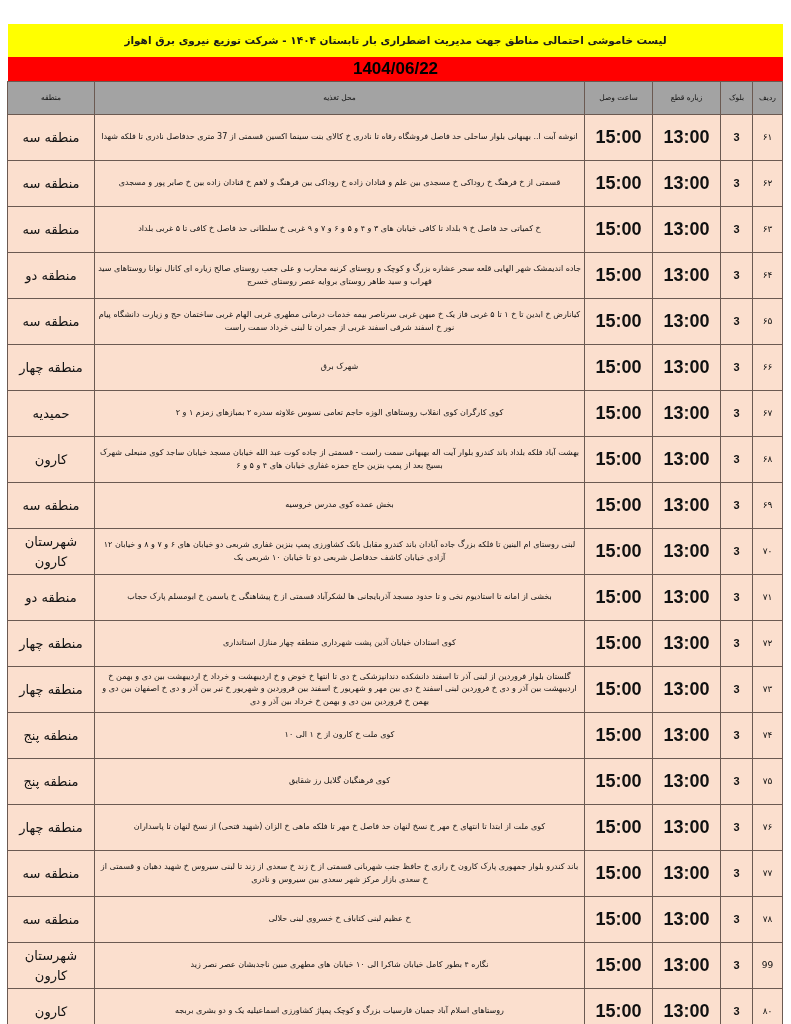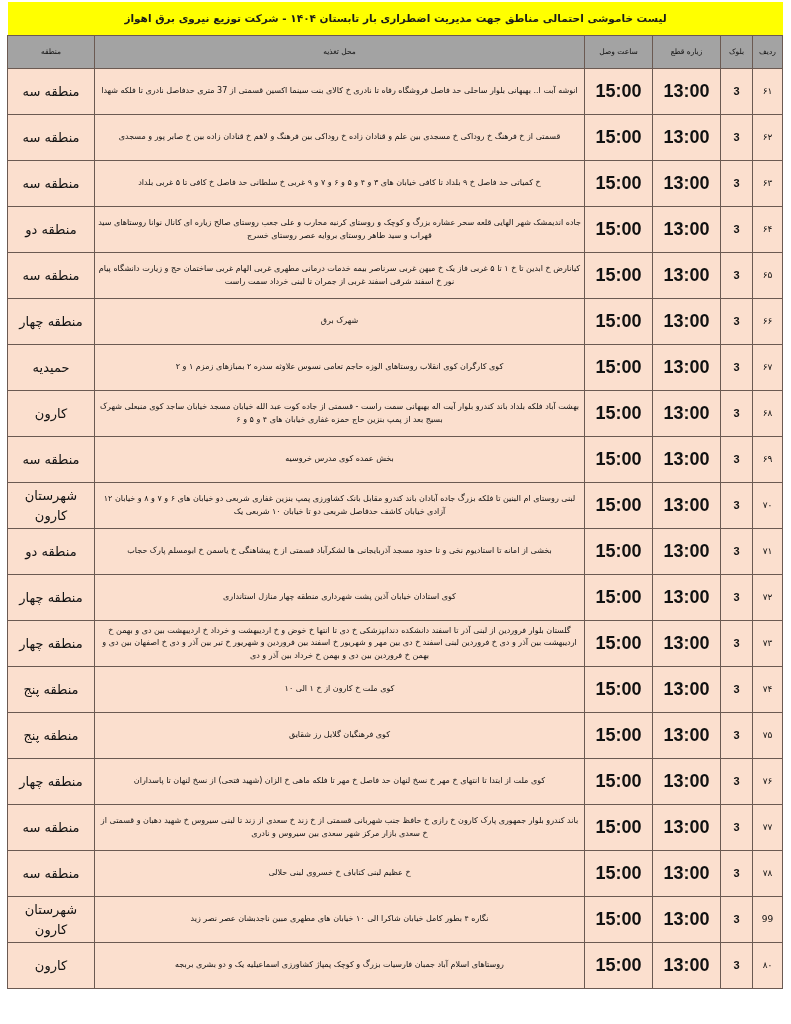--- a/index.html
+++ b/index.html
@@ -9,21 +9,21 @@
     padding: 0;
     background: #ffffff;
     font-family: "DejaVu Sans", "Liberation Sans", sans-serif;
   }
   #page {
     width: 791px;
     height: 1024px;
     position: relative;
     background: #ffffff;
     overflow: hidden;
-    padding: 2px 8px 0 8px;
+    padding: 24px 8px 0 8px;
   }
 
   
   .title-banner {
     background: #ffff00;
     height: 33px;
     display: flex;
     align-items: center;
     justify-content: center;
     border: 1px solid #ffff00;
@@ -117,20 +117,23 @@
 </style>
 </head>
 <body>
 
 <div id="page">
 
   <div class="title-banner">
     <div class="title-text">لیست خاموشی احتمالی مناطق جهت مدیریت اضطراری بار تابستان ۱۴۰۴ - شرکت توزیع نیروی برق اهواز</div>
   </div>
 
+  <div class="date-banner">
+    <div class="date-text">1404/06/22</div>
+  </div>
 
   <table class="outage">
     <colgroup>
       <col class="w-radif">
         <col class="w-block">
         <col class="w-cut">
       <col class="w-conn">
         <col class="w-addr">
         <col class="w-region">
     </colgroup>

